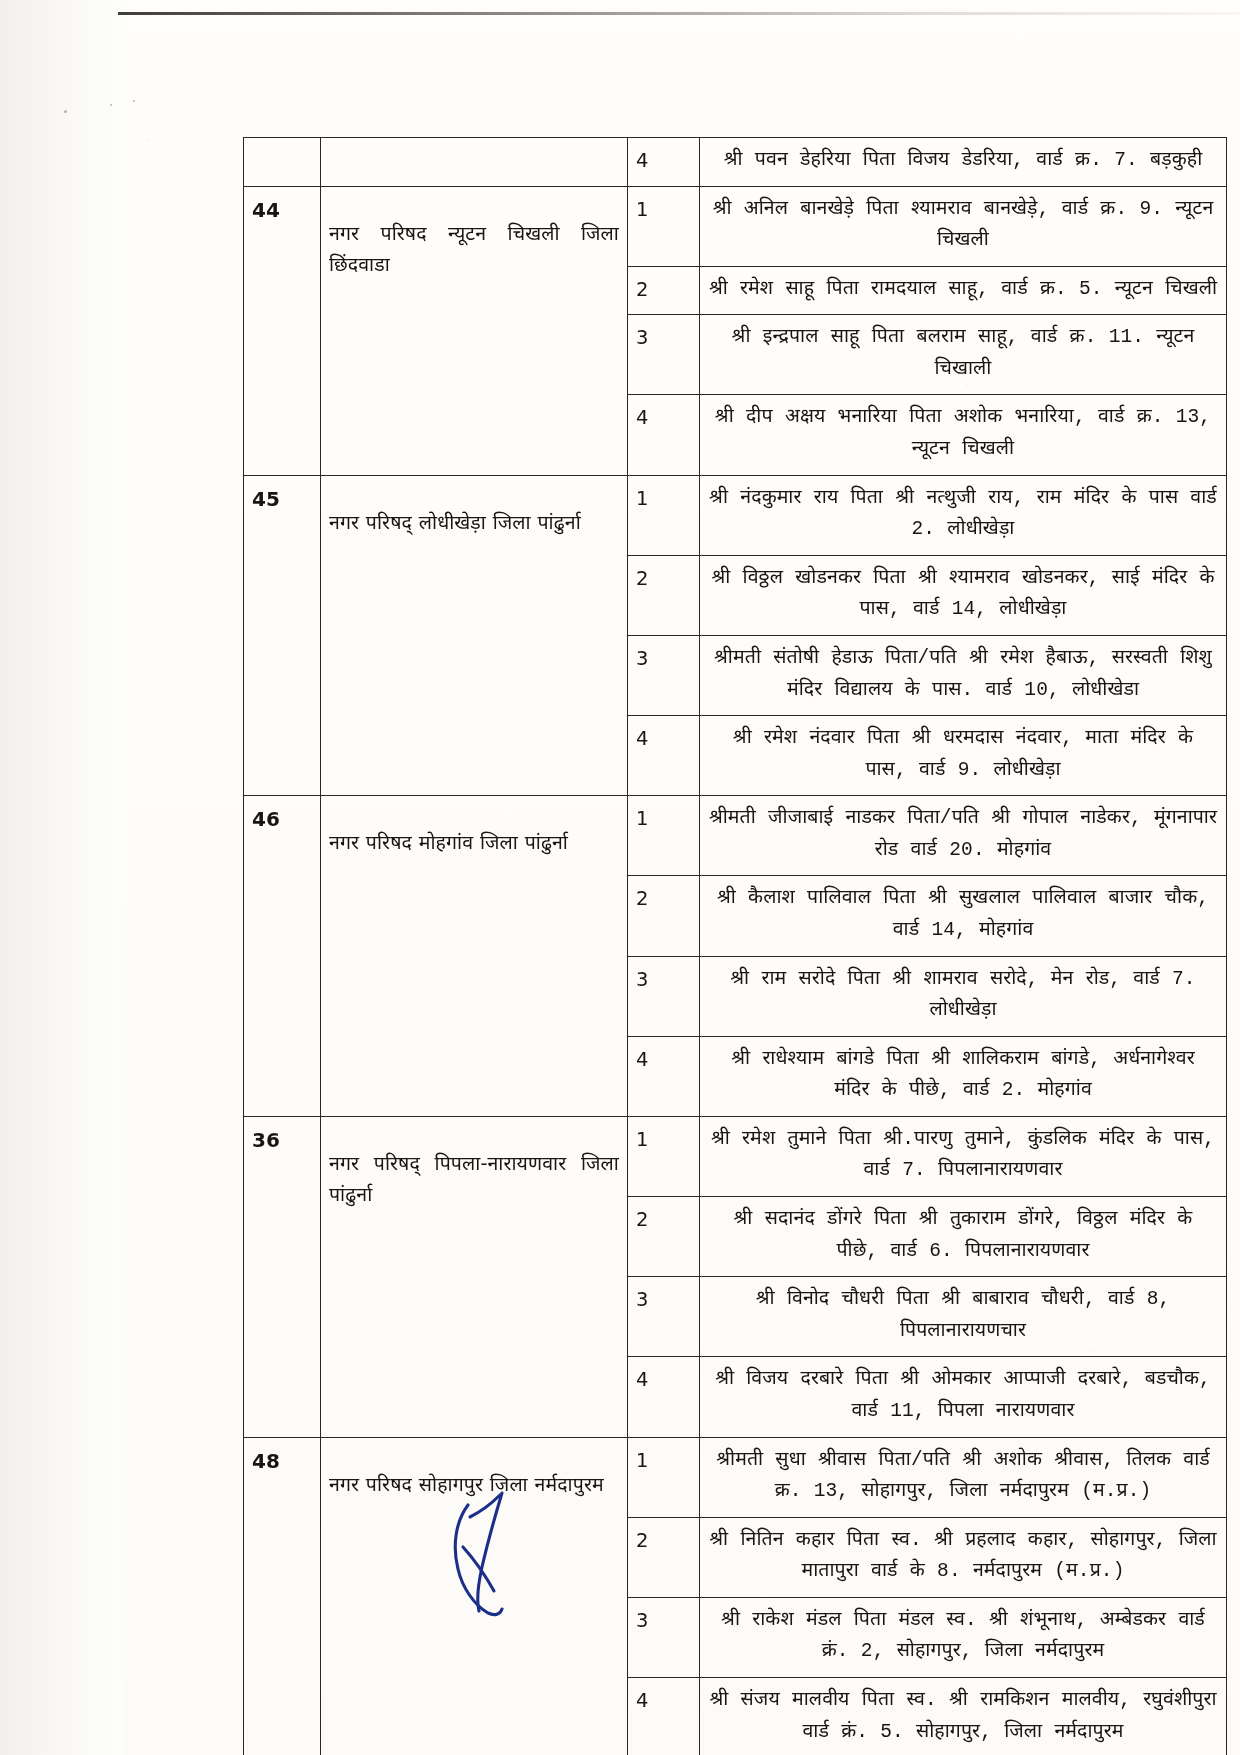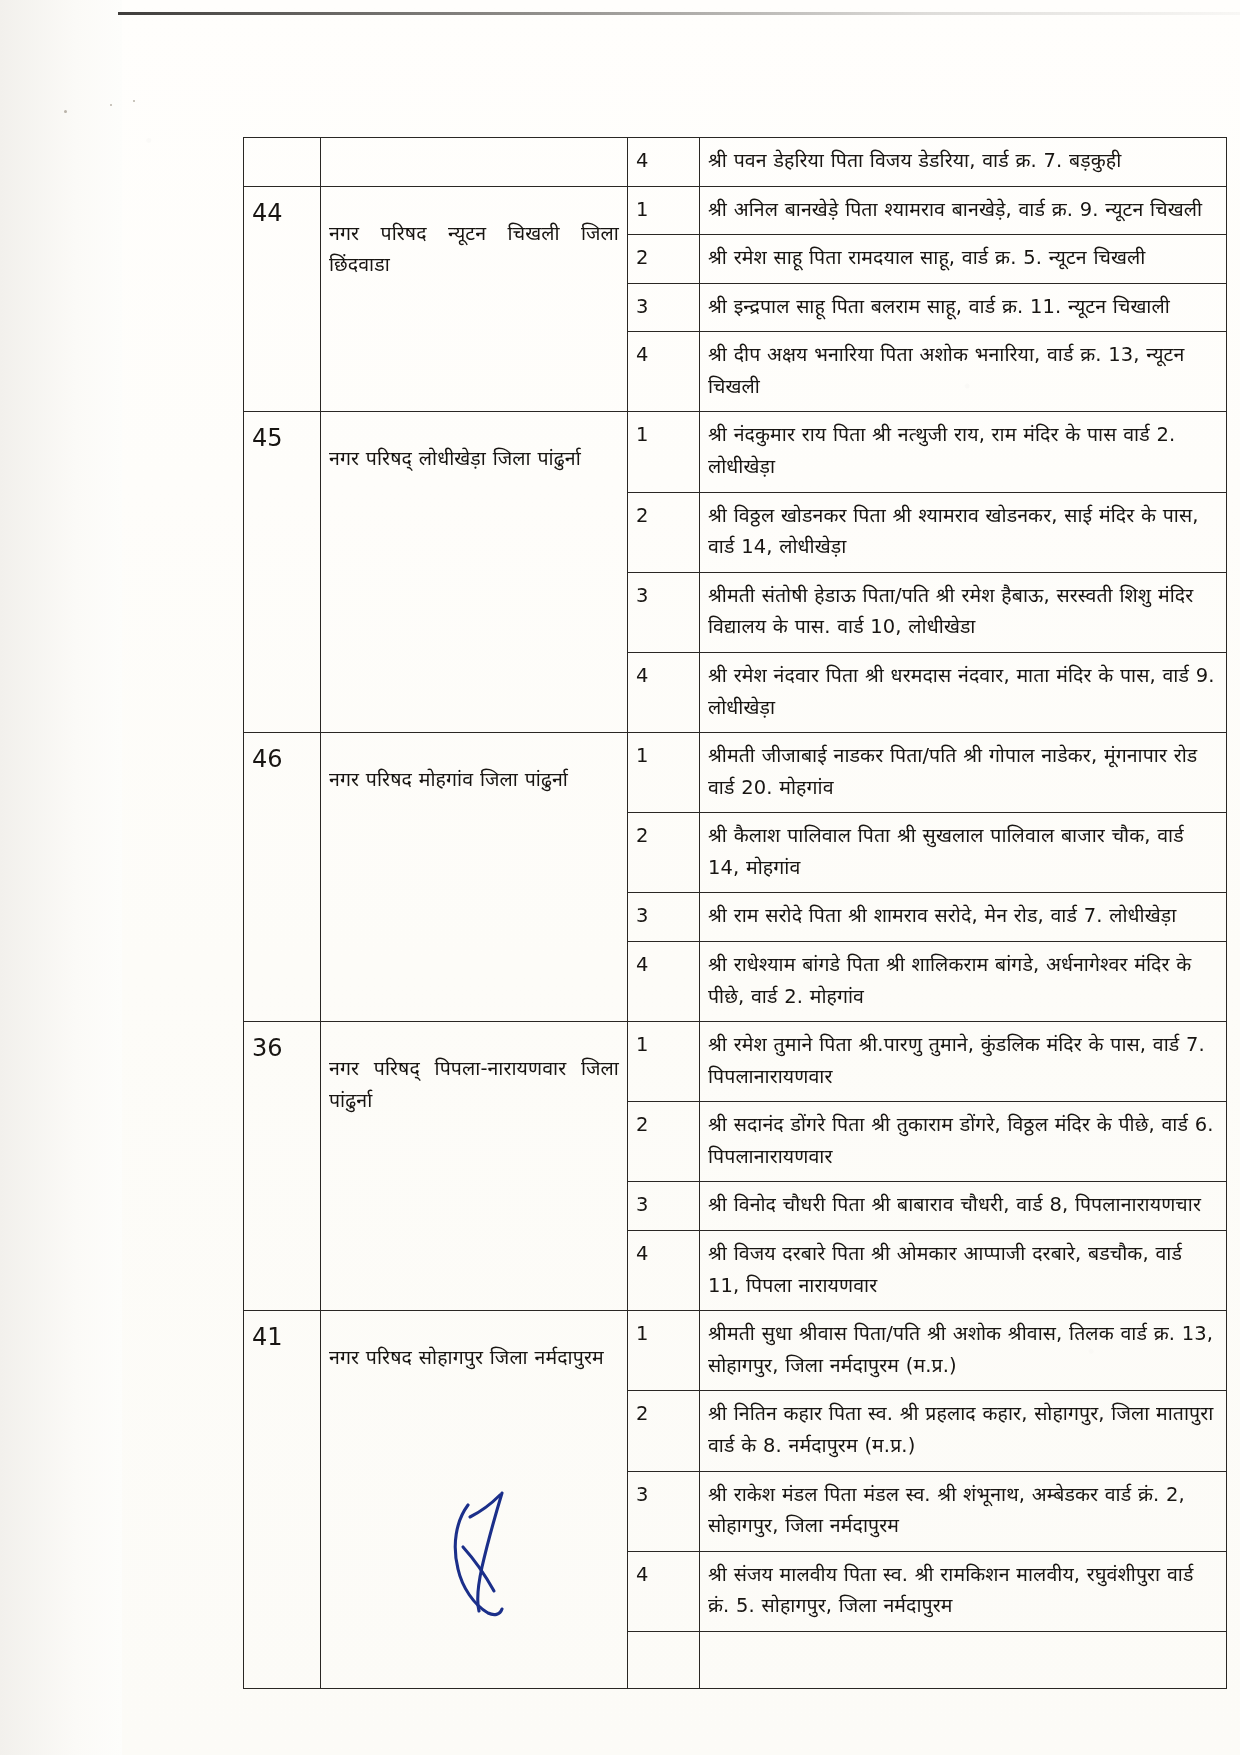--- a/index.html
+++ b/index.html
@@ -84,24 +84,25 @@
   td.c-idx    { width: 55px;  text-align: left; padding-left: 10px; }
   td.c-person { width: 510px; }
 
   td.c-body .just {
     text-align: justify;
     text-align-last: left;
     word-spacing: 0.5px;
     margin-top: 24px;
   }
   td.c-person .just {
-    text-align: left;
+    text-align: center;
     word-spacing: 0.4px;
-  }
-  .sn-num { font-size: 24px; }
+    font-family: Liberation Mono, monospace;
+  }
+  .sn-num { font-size: 20px; font-weight: bold; }
 
   .signature {
     position: absolute;
     left: 432px;
     top: 1487px;
     width: 120px;
     height: 140px;
     z-index: 4;
   }
   .footer-space { height: 40px; }
@@ -250,21 +251,21 @@
         </tr>
         <tr>
           <td class="c-idx">4</td>
           <td class="c-person">
             <div class="just">श्री विजय दरबारे पिता श्री ओमकार आप्पाजी दरबारे, बडचौक, वार्ड 11, पिपला नारायणवार</div>
           </td>
         </tr>
 
         <tr>
           <td class="c-sn" rowspan="5">
-            <span class="sn-num">41</span>
+            <span class="sn-num">48</span>
           </td>
           <td class="c-body" rowspan="5">
             <div class="just">नगर परिषद सोहागपुर जिला नर्मदापुरम</div>
           </td>
           <td class="c-idx">1</td>
           <td class="c-person">
             <div class="just">श्रीमती सुधा श्रीवास पिता/पति श्री अशोक श्रीवास, तिलक वार्ड क्र. 13, सोहागपुर, जिला नर्मदापुरम (म.प्र.)</div>
           </td>
         </tr>
         <tr>

